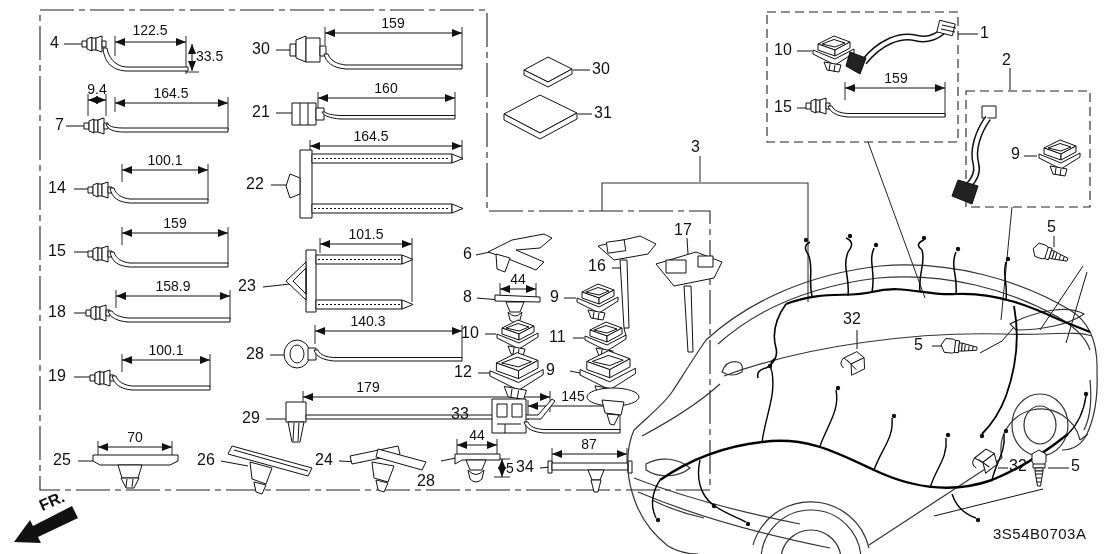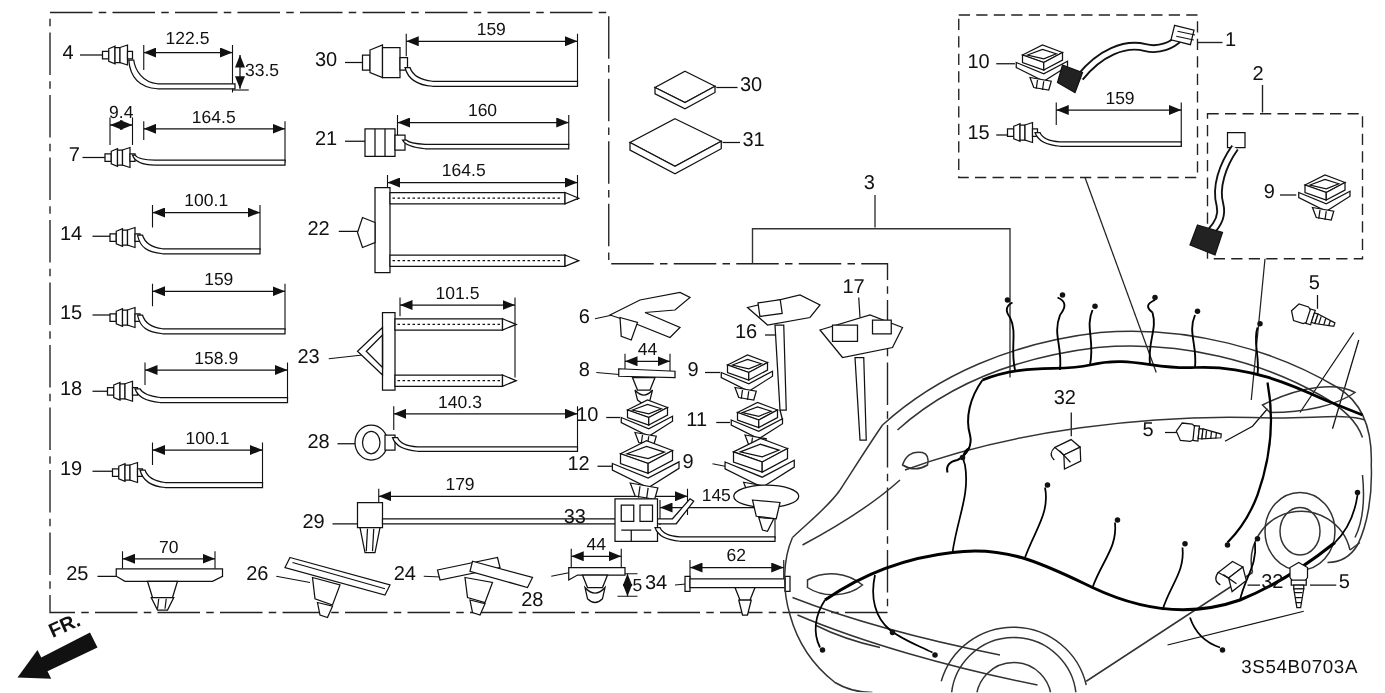--- a/index.html
+++ b/index.html
@@ -483,20 +483,20 @@
   <span class="dim" style="left:393px;top:16px">159</span>
   <span class="dim" style="left:386px;top:81px">160</span>
   <span class="dim" style="left:371px;top:129px">164.5</span>
   <span class="dim" style="left:366px;top:227px">101.5</span>
   <span class="dim" style="left:368px;top:314px">140.3</span>
   <span class="dim" style="left:368px;top:380px">179</span>
   <span class="dim" style="left:477px;top:428px">44</span>
   <span class="dim noc" style="left:506px;top:461px">5</span>
   <span class="dim" style="left:518px;top:272px">44</span>
   <span class="dim" style="left:573px;top:389px">145</span>
-  <span class="dim" style="left:589px;top:437px">62</span>
+  <span class="dim" style="left:589px;top:437px">87</span>
   <span class="dim" style="left:896px;top:71px">159</span>
 
   <span class="code" style="left:993px;top:525px">3S54B0703A</span>
   <span class="fr" style="left:44px;top:497px">FR.</span>
 </div>
 
 </div>
 
 </body></html>

